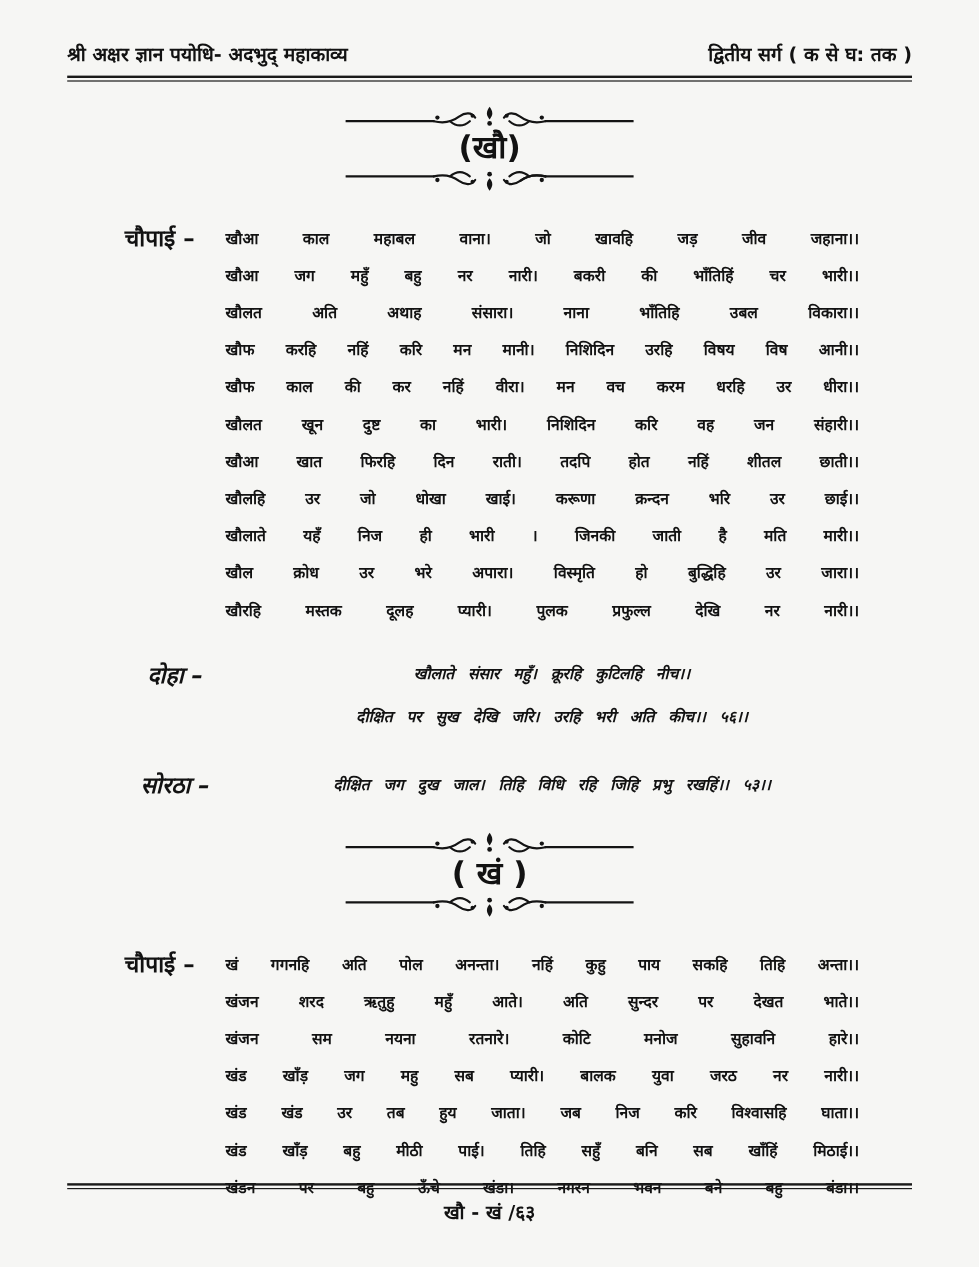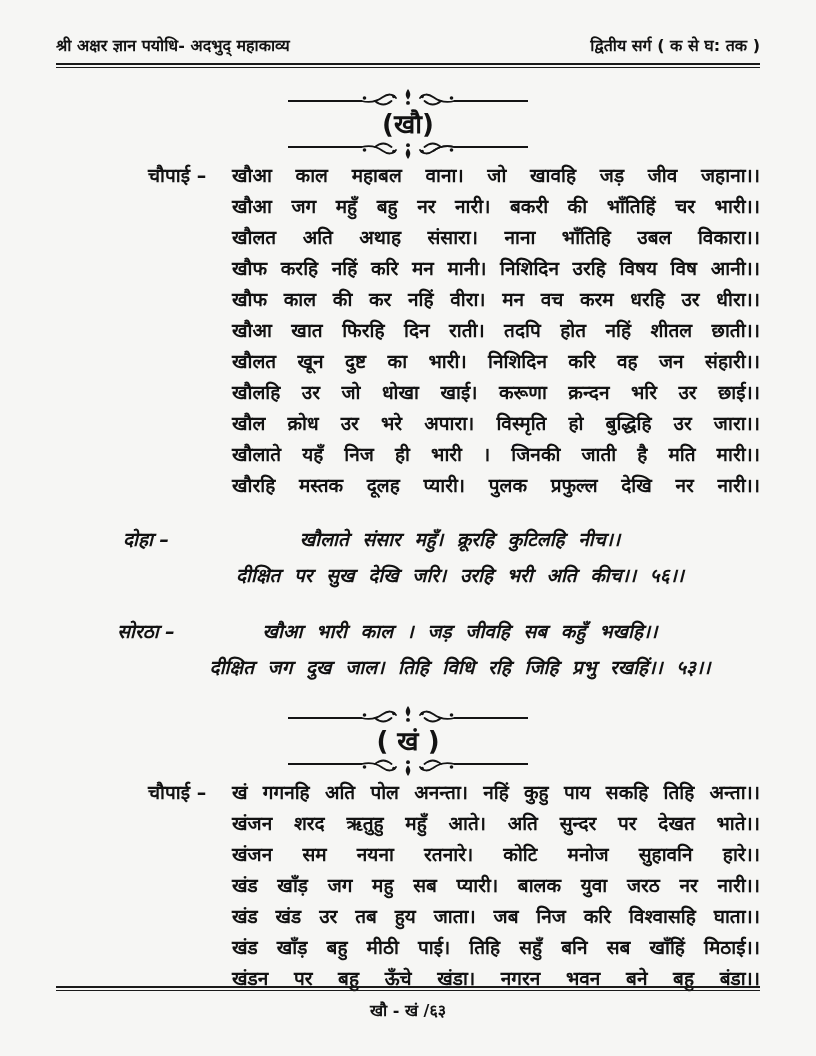--- a/index.html
+++ b/index.html
@@ -46,35 +46,35 @@
     margin-left:48px;
   }
   .block-label{
     flex:none;width:84px;
     font-size:19px;font-weight:bold;
     line-height:31px;
     white-space:nowrap;
   }
   .block-lines{width:528px;}
   .line{
-    font-size:19px;font-weight:bold;
+    font-size:13px;font-weight:bold;
     line-height:31px;
   }
   .chaupai .line{
     text-align:justify;
     -moz-text-align-last:justify;
     text-align-last:justify;
   }
   .doha .block-label,.sortha .block-label,
   .doha .line,.sortha .line{
     font-style:italic;
     line-height:36px;
   }
   .doha .line,.sortha .line{word-spacing:7px;margin-left:16px;}
-  .mt18{margin-top:0;justify-content:flex-end;}
+  .mt18{margin-top:24px;}
   .mt22{margin-top:20px;text-align:center;}
   
   .footer{
     position:absolute;left:56px;right:56px;top:986px;
   }
   .footer-text{
     text-align:center;
     font-size:16px;font-weight:bold;
     padding-top:8px;
   }
@@ -132,41 +132,40 @@
   </div>
 
   <div class="block chaupai mt18">
     <div class="block-label">चौपाई –</div>
     <div class="block-lines">
       <div class="line">खौआ काल महाबल वाना। जो खावहि जड़ जीव जहाना।।</div>
       <div class="line">खौआ जग महुँ बहु नर नारी। बकरी की भाँतिहिं चर भारी।।</div>
       <div class="line">खौलत अति अथाह संसारा। नाना भाँतिहि उबल विकारा।।</div>
       <div class="line">खौफ करहि नहिं करि मन मानी। निशिदिन उरहि विषय विष आनी।।</div>
       <div class="line">खौफ काल की कर नहिं वीरा। मन वच करम धरहि उर धीरा।।</div>
+      <div class="line">खौलत खून दुष्ट का भारी। निशिदिन करि वह जन संहारी।।</div>
       <div class="line">खौआ खात फिरहि दिन राती। तदपि होत नहिं शीतल छाती।।</div>
-      <div class="line">खौलत खून दुष्ट का भारी। निशिदिन करि वह जन संहारी।।</div>
       <div class="line">खौलहि उर जो धोखा खाई। करूणा क्रन्दन भरि उर छाई।।</div>
+      <div class="line">खौलाते यहँ निज ही भारी । जिनकी जाती है मति मारी।।</div>
       <div class="line">खौल क्रोध उर भरे अपारा। विस्मृति हो बुद्धिहि उर जारा।।</div>
-      <div class="line">खौलाते यहँ निज ही भारी । जिनकी जाती है मति मारी।।</div>
       <div class="line">खौरहि मस्तक दूलह प्यारी। पुलक प्रफुल्ल देखि नर नारी।।</div>
     </div>
   </div>
 
   <div class="block doha mt22">
     <div class="block-label">दोहा –</div>
     <div class="block-lines">
       <div class="line">खौलाते संसार महुँ। क्रूरहि कुटिलहि नीच।।</div>
       <div class="line">दीक्षित पर सुख देखि जरि। उरहि भरी अति कीच।। ५६।।</div>
     </div>
   </div>
 
   <div class="block sortha mt22">
     <div class="block-label">सोरठा –</div>
     <div class="block-lines">
-      <div class="line">खौआ भारी काल । जड़ जीवहि सब कहुँ भखहि।।</div>
       <div class="line">दीक्षित जग दुख जाल। तिहि विधि रहि जिहि प्रभु रखहिं।। ५३।।</div>
     </div>
   </div>
 
   <div class="sec-head">
     <svg class="divider" viewBox="0 0 320 26" width="240" height="20" aria-hidden="true">
       <g fill="none" stroke="currentColor" stroke-width="2.4" stroke-linecap="round">
         <path d="M0 17 H98"></path>
           <path d="M222 17 H320"></path>
         <path d="M98 17 c12 3 20 1 28 -5 c7 -5 14 -5 18 1"></path>

